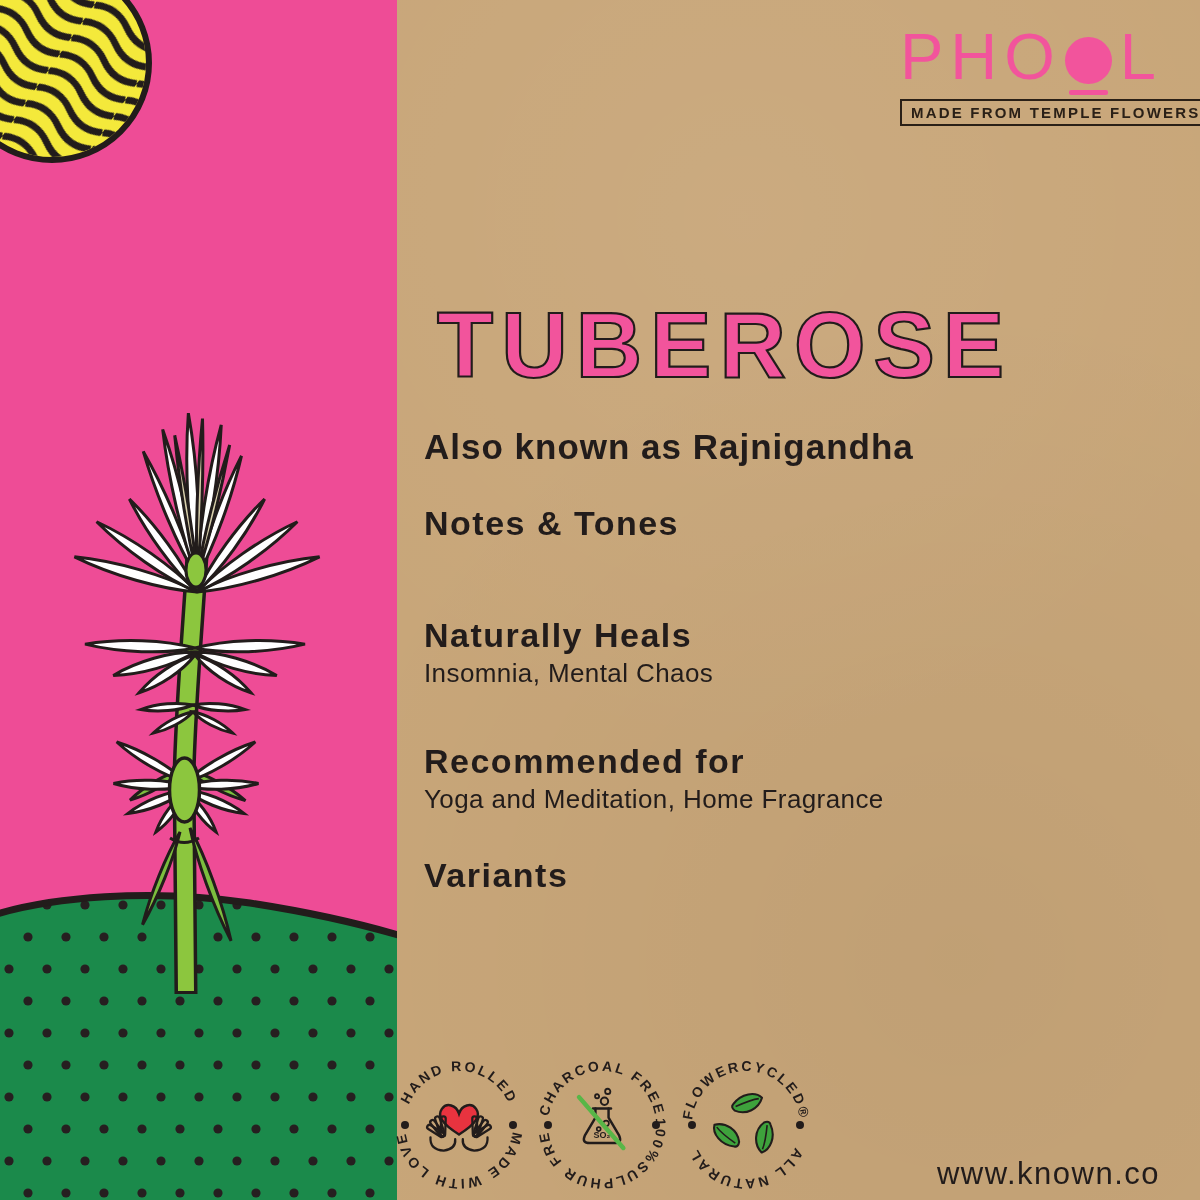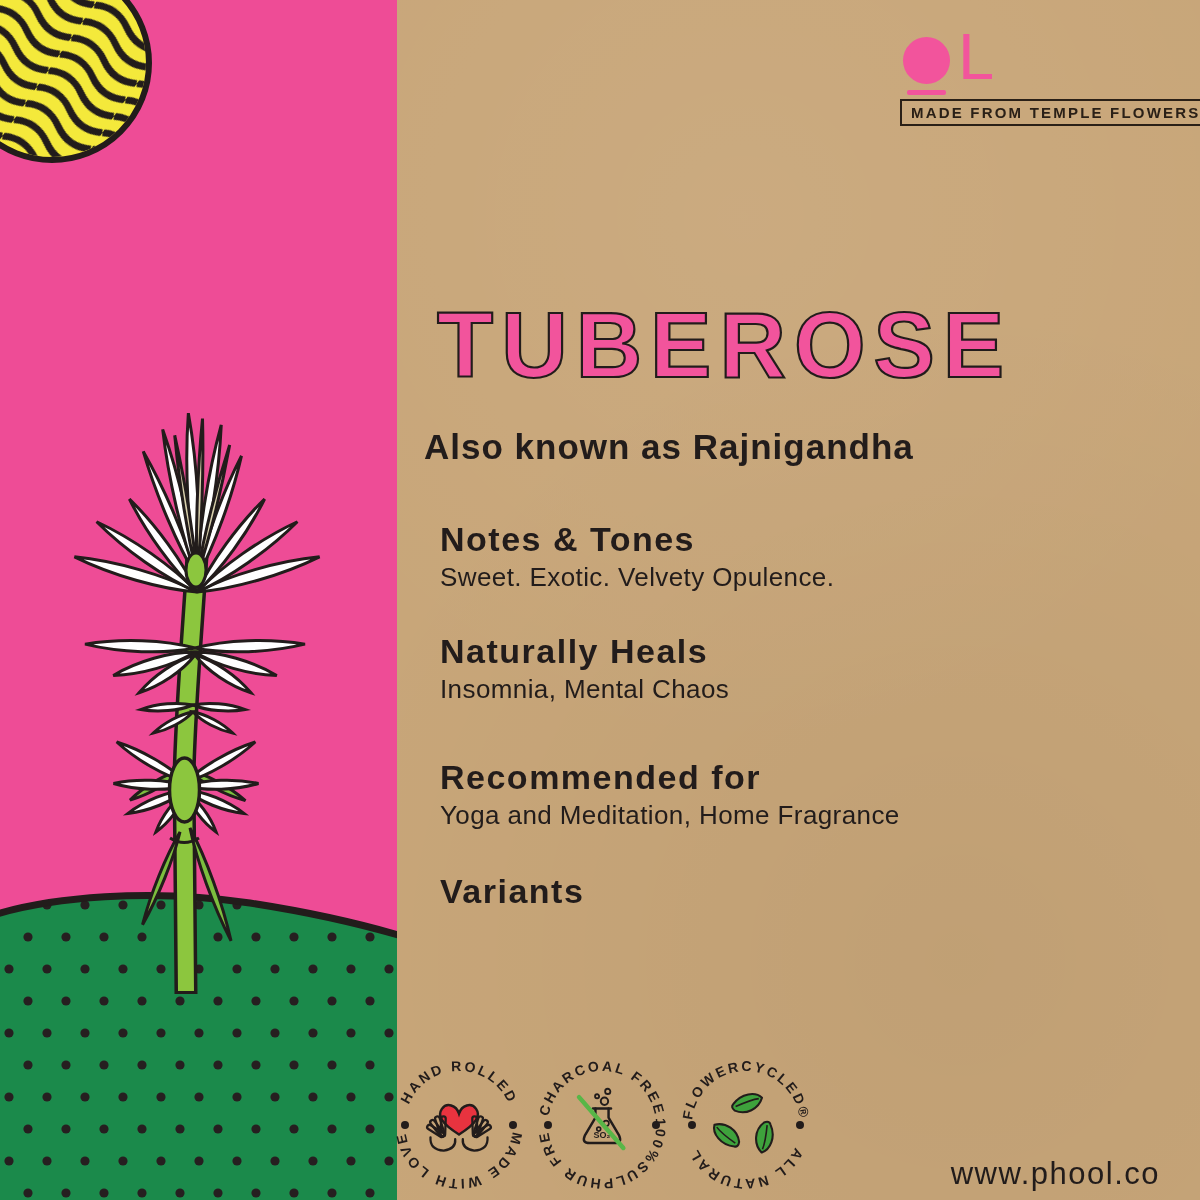--- a/index.html
+++ b/index.html
@@ -40,21 +40,21 @@
   .title{
     position:absolute;left:421px;top:283px;margin:16px;
     font-size:92px;line-height:1;font-weight:700;letter-spacing:8px;
     color:var(--pink_accent,#F2549C);
     -webkit-text-stroke:2.2px #221C1B;
   }
   .subtitle{
     position:absolute;left:424px;top:428px;margin:0;
     font-size:35px;font-weight:700;letter-spacing:1px;line-height:1.1;
   }
-  .section{position:absolute;left:424px;margin:16px;}
+  .section{position:absolute;left:424px;margin:0;}
   .section h2{margin:0;font-size:34px;line-height:40px;font-weight:700;letter-spacing:1.5px;}
   .section p{margin:2px 0 0 0;font-size:26px;line-height:1.25;font-weight:400;letter-spacing:.4px;}
   .s0{top:503px}.s1{top:615px}.s2{top:741px}.s3{top:855px}
 
   .website{
     position:absolute;right:40px;top:1156px;margin:0;
     font-size:31px;font-weight:400;letter-spacing:1.5px;
   }
 
   
@@ -153,35 +153,35 @@
 
       <ellipse cx="184.5" cy="790" rx="15" ry="32" fill="#8CC63E" stroke="#221C1B" stroke-width="3.5"></ellipse>
       <path d="M 170 838 Q 184 847 199 838" fill="none" stroke="#221C1B" stroke-width="3"></path>
       <ellipse cx="196" cy="570" rx="10" ry="17" fill="#8CC63E" stroke="#221C1B" stroke-width="3"></ellipse>
     </g>
   </svg>
 </div>
 
 <div class="logo">
   <div class="logo-row">
+    <span class="logo-letters">PHO</span>
       <span class="o-filled">
         <span class="o-dot"></span>
         <span class="o-underline"></span>
       </span>
       <span class="logo-letters">L</span>
   </div>
   <div class="tagline-box">MADE FROM TEMPLE FLOWERS</div>
 </div>
 
 <h1 class="title">TUBEROSE</h1>
 <p class="subtitle">Also known as Rajnigandha</p>
 
 <div class="section s0">
   <h2>Notes &amp; Tones</h2>
-  <p>Sweet. Exotic. Velvety Opulence.</p>
 </div>
 <div class="section s1">
   <h2>Naturally Heals</h2>
   <p>Insomnia, Mental Chaos</p>
 </div>
 <div class="section s2">
   <h2>Recommended for</h2>
   <p>Yoga and Meditation, Home Fragrance</p>
 </div>
 <div class="section s3">
@@ -249,13 +249,13 @@
       </g>
     <g transform="rotate(120)">
         <use href="#rleaf" transform="translate(-16 -26)"></use>
       </g>
     <g transform="rotate(240)">
         <use href="#rleaf" transform="translate(-16 -26)"></use>
       </g>
   </g>
 </svg>
 
-<p class="website">www.phool.co</p>
+<p class="website">www.known.co</p>
 
 </body></html>

